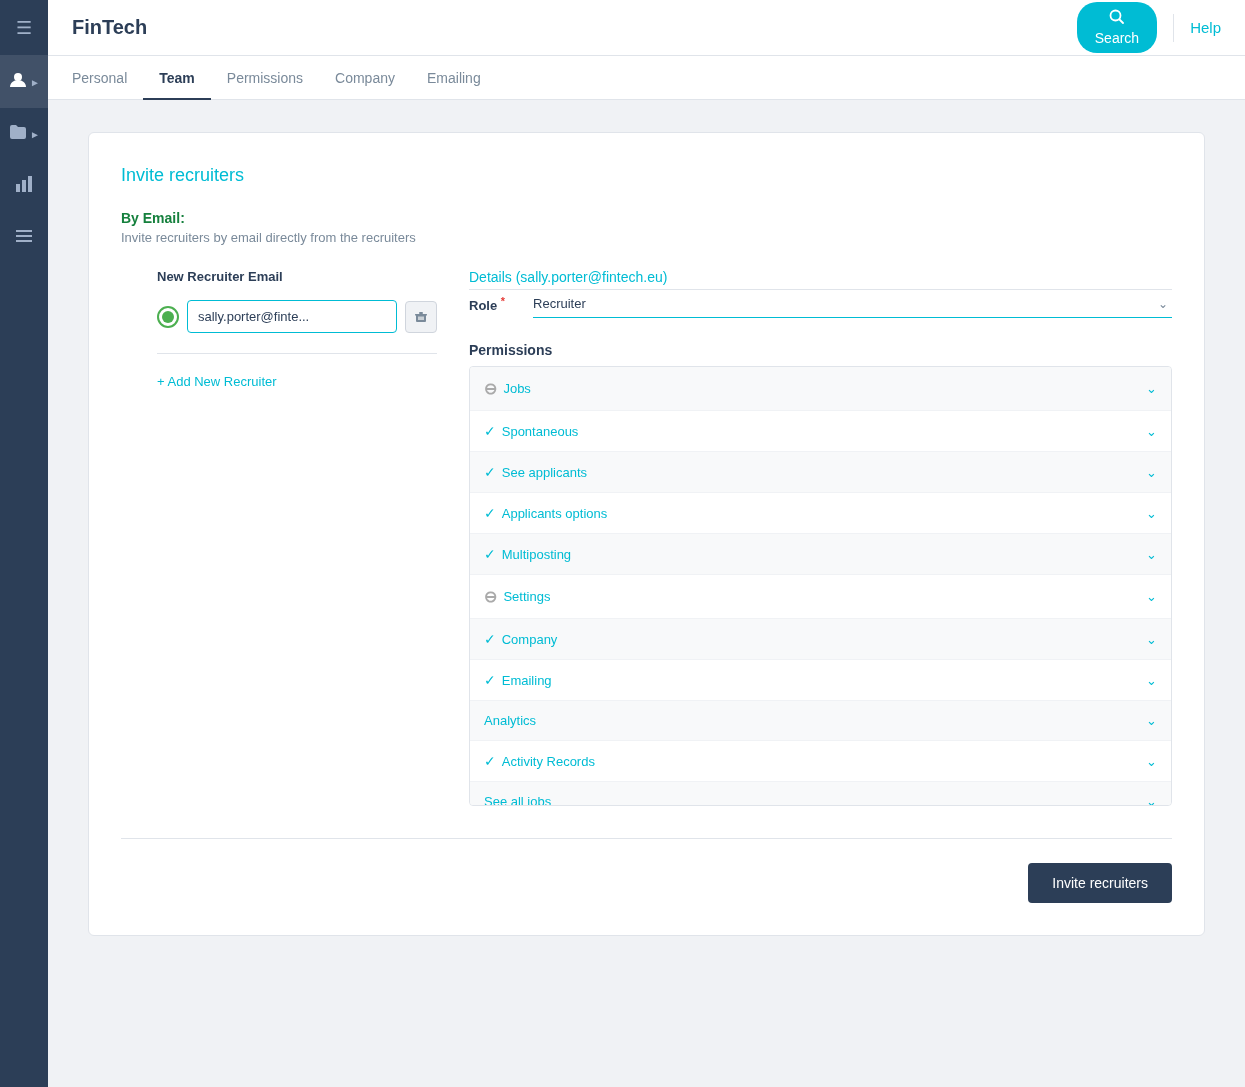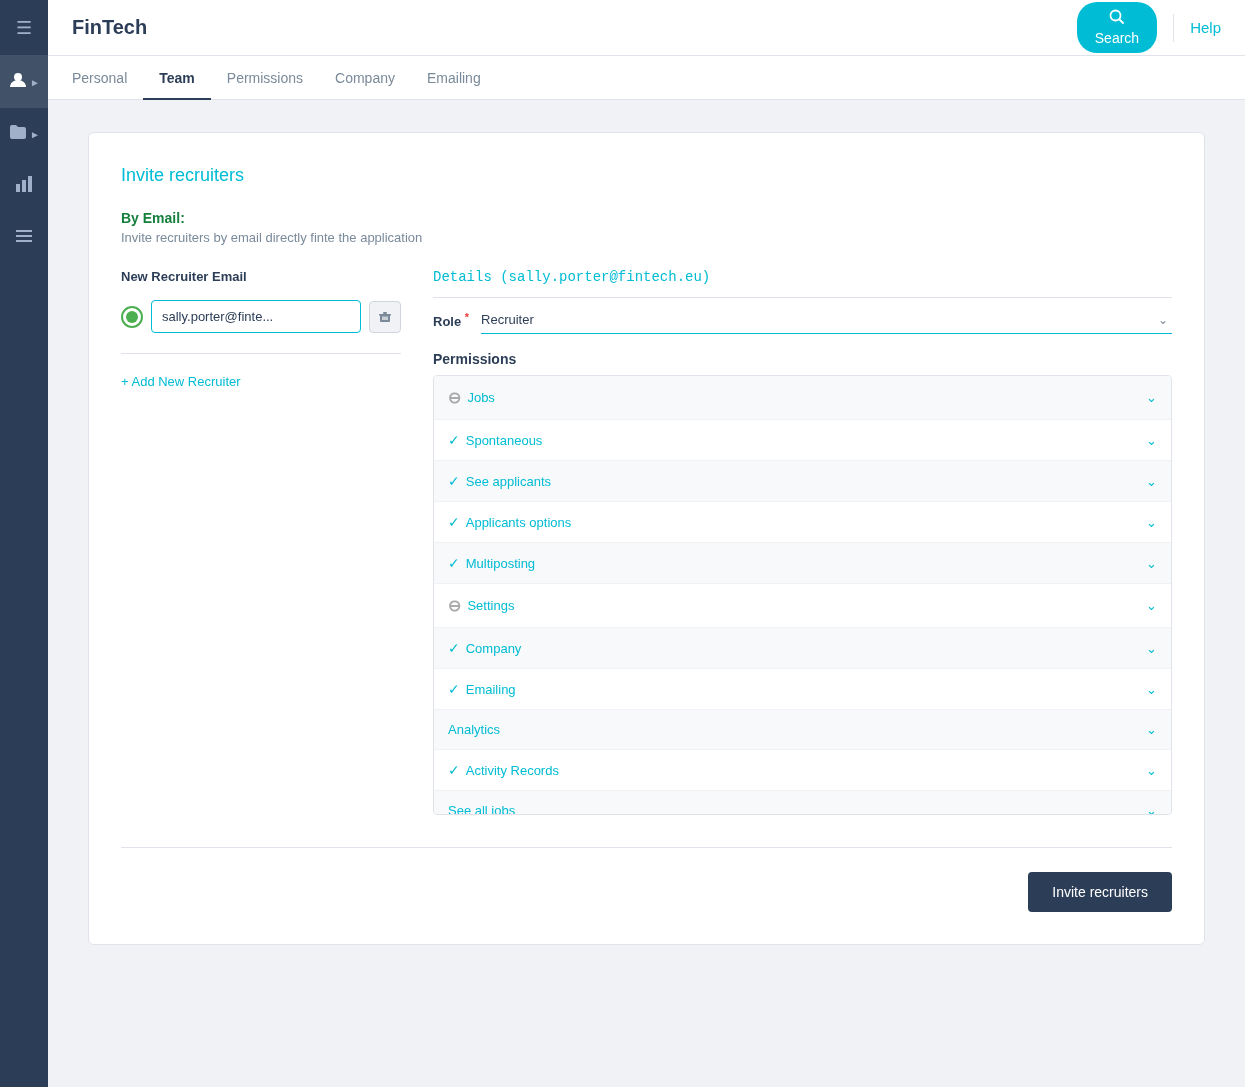--- a/index.html
+++ b/index.html
@@ -142,37 +142,36 @@
     .by-email-desc {
       font-size: 13px;
       color: #7a8a9a;
       margin-bottom: 24px;
     }
 
     .two-col {
       display: flex;
       gap: 32px;
     }
-    .left-col { flex: 0 0 280px; }
+    .left-col { flex: 0 0 280px; margin-left: 36px; }
     .right-col { flex: 1; }
 
     .col-title {
       font-size: 13px;
       font-weight: 700;
       color: #2c3e57;
       margin-bottom: 16px;
     }
     .details-title {
       font-size: 14px;
       font-weight: 700;
       color: #2c3e57;
-      margin-bottom: 8px;
-      padding-bottom: 12px;
+      margin-bottom: 0;
+      padding-bottom: 4px;
       border-bottom: 1px solid #e0e4ea;
-      font-family: Liberation Mono, monospace;
     }
     .details-title span {
       color: #00bcd4;
       font-weight: 400;
     }
 
     .email-row {
       display: flex;
       align-items: center;
       gap: 8px;
@@ -226,22 +225,22 @@
     .left-col-divider {
       border: none;
       border-top: 1px solid #e0e4ea;
       margin: 20px 0;
     }
 
     
     .role-row {
       display: flex;
       align-items: center;
-      gap: 12px;
-      margin-bottom: 17px;
+      gap: 28px;
+      margin-bottom: 24px;
     }
     .role-label {
       font-size: 13px;
       font-weight: 600;
       color: #2c3e57;
       white-space: nowrap;
     }
     .role-label sup { color: #e53935; }
     .role-select-wrapper {
       flex: 1;
@@ -403,21 +402,21 @@
     <div class="tab">Permissions</div>
     <div class="tab">Company</div>
     <div class="tab">Emailing</div>
   </div>
 
   <div class="content">
     <div class="card">
       <div class="card-title">Invite recruiters</div>
 
       <div class="by-email-label">By Email:</div>
-      <div class="by-email-desc">Invite recruiters by email directly finte the application</div>
+      <div class="by-email-desc">Invite recruiters by email directly from the recruiters</div>
 
       <div class="two-col">
 
         <div class="left-col">
           <div class="col-title">New Recruiter Email</div>
           <div class="email-row">
             <div class="email-radio">
               <div class="email-radio-inner"></div>
             </div>
             <input class="email-input" type="text" value="sally.porter@finte..." style="">

